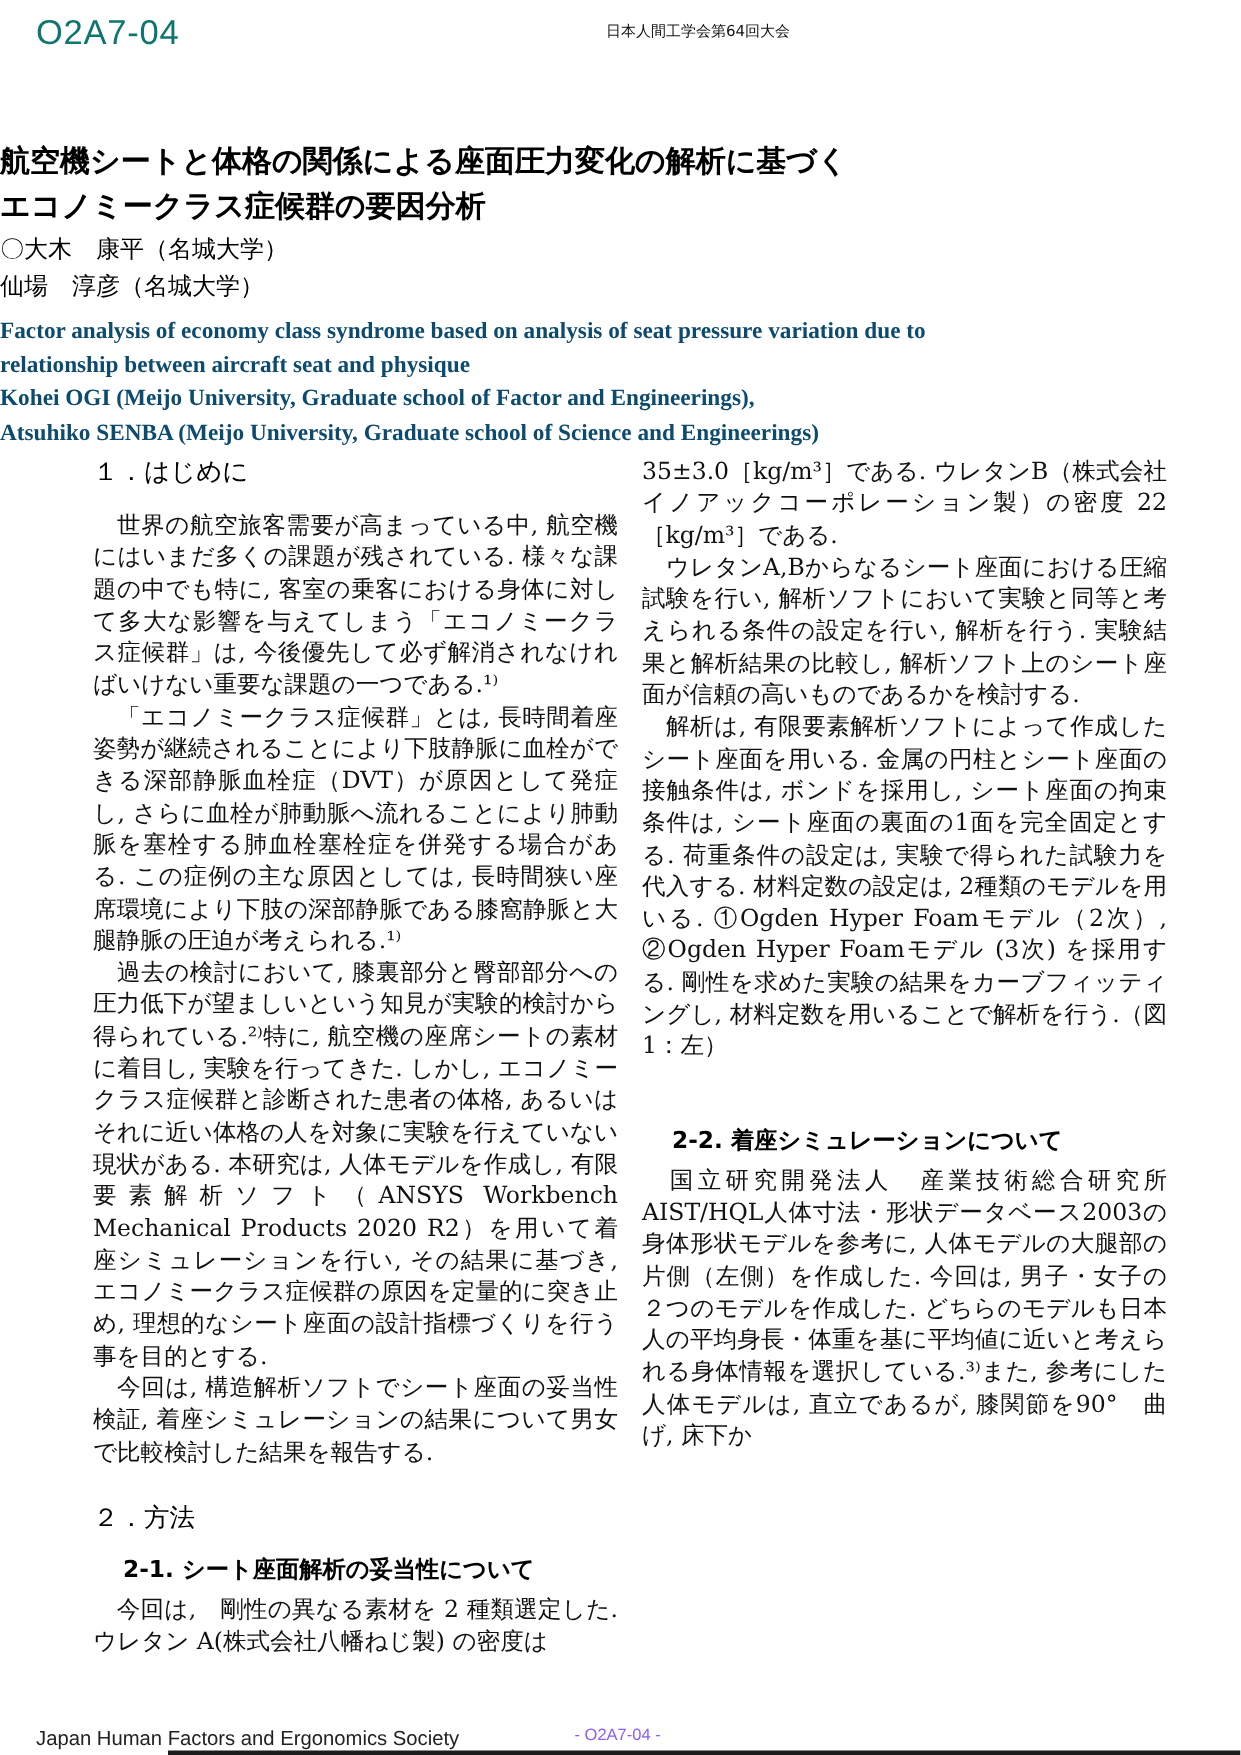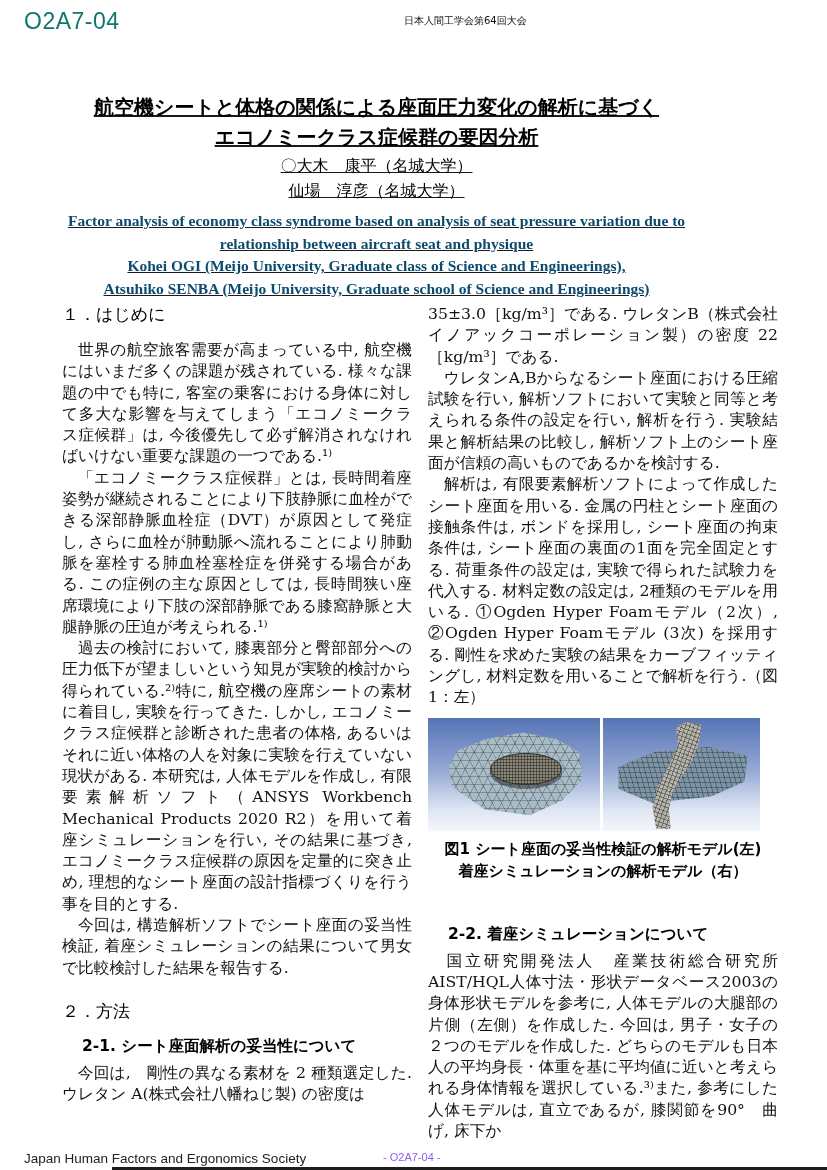--- a/index.html
+++ b/index.html
@@ -20,21 +20,21 @@
     font-family: "Liberation Sans", sans-serif;
     font-size: 23px; letter-spacing: 0.5px; color: #0f766e;
   }
   .conf-name {
     position: absolute; left: 404px; top: 8px;
     font-family: "DejaVu Sans", sans-serif;
     font-size: 10px; color: #111;
   }
 
   
-  .title-block { position: absolute; top: 92px; left: 0; width: 753px; text-align: center; text-decoration: underline; }
+  .title-block { position: absolute; top: 92px; left: 0; width: 753px; text-align: left; }
   .jp-title {
     font-family: "DejaVu Sans", sans-serif;
     font-weight: bold; font-size: 20px; line-height: 30px; color: #000;
   }
   .jp-author {
     font-family: "DejaVu Sans", sans-serif;
     font-size: 16px; line-height: 23px; color: #000; margin-top: 2px;
   }
   .en-title-block { margin-top: 8px; }
   .en-line {
@@ -147,21 +147,21 @@
 </div>
 
 <div class="title-block">
   <div class="jp-title">航空機シートと体格の関係による座面圧力変化の解析に基づく</div>
   <div class="jp-title">エコノミークラス症候群の要因分析</div>
   <div class="jp-author">〇大木　康平（名城大学）</div>
   <div class="jp-author">仙場　淳彦（名城大学）</div>
   <div class="en-title-block">
     <div class="en-line">Factor analysis of economy class syndrome based on analysis of seat pressure variation due to</div>
     <div class="en-line">relationship between aircraft seat and physique</div>
-    <div class="en-line">Kohei OGI (Meijo University, Graduate class of Science and Engineerings),</div>
+    <div class="en-line">Kohei OGI (Meijo University, Graduate school of Factor and Engineerings),</div>
     <div class="en-line">Atsuhiko SENBA (Meijo University, Graduate school of Science and Engineerings)</div>
   </div>
 </div>
 
 <div class="columns">
 
   <div class="col">
     <div class="sec-heading">１．はじめに</div>
     <p class="para">　世界の航空旅客需要が高まっている中, 航空機にはいまだ多くの課題が残されている. 様々な課題の中でも特に, 客室の乗客における身体に対して多大な影響を与えてしまう「エコノミークラス症候群」は, 今後優先して必ず解消されなければいけない重要な課題の一つである.¹⁾</p>
     <p class="para">　「エコノミークラス症候群」とは, 長時間着座姿勢が継続されることにより下肢静脈に血栓ができる深部静脈血栓症（DVT）が原因として発症し, さらに血栓が肺動脈へ流れることにより肺動脈を塞栓する肺血栓塞栓症を併発する場合がある. この症例の主な原因としては, 長時間狭い座席環境により下肢の深部静脈である膝窩静脈と大腿静脈の圧迫が考えられる.¹⁾</p>
@@ -170,36 +170,20 @@
     <div class="sec-heading later">２．方法</div>
     <div class="sub-heading">2-1. シート座面解析の妥当性について</div>
     <p class="para">　今回は,　剛性の異なる素材を 2 種類選定した. ウレタン A(株式会社八幡ねじ製) の密度は</p>
   </div>
 
   <div class="col">
     <p class="para">35±3.0［kg/m³］である. ウレタンB（株式会社イノアックコーポレーション製）の密度 22［kg/m³］である.</p>
     <p class="para">　ウレタンA,Bからなるシート座面における圧縮試験を行い, 解析ソフトにおいて実験と同等と考えられる条件の設定を行い, 解析を行う. 実験結果と解析結果の比較し, 解析ソフト上のシート座面が信頼の高いものであるかを検討する.</p>
     <p class="para">　解析は, 有限要素解析ソフトによって作成したシート座面を用いる. 金属の円柱とシート座面の接触条件は, ボンドを採用し, シート座面の拘束条件は, シート座面の裏面の1面を完全固定とする. 荷重条件の設定は, 実験で得られた試験力を代入する. 材料定数の設定は, 2種類のモデルを用いる. ①Ogden Hyper Foamモデル（2次）, ②Ogden Hyper Foamモデル (3次) を採用する.  剛性を求めた実験の結果をカーブフィッティングし, 材料定数を用いることで解析を行う.（図1：左）</p>
 
-    <div class="figure-wrap">
-      <div class="fig-panels">
-        <div class="fig-panel">
-          <div class="mesh-slab slab-left"></div>
-          <div class="disc"></div>
-        </div>
-        <div class="fig-panel right-panel">
-          <div class="mesh-slab slab-right"></div>
-          <div class="thigh"></div>
-        </div>
-      </div>
-      <div class="fig-caption">
-        <div>図1 シート座面の妥当性検証の解析モデル(左)</div>
-        <div>着座シミュレーションの解析モデル（右）</div>
-      </div>
-    </div>
 
     <div class="spacer-30"></div>
     <div class="sub-heading">2-2. 着座シミュレーションについて</div>
     <p class="para">　国立研究開発法人　産業技術総合研究所AIST/HQL人体寸法・形状データベース2003の身体形状モデルを参考に, 人体モデルの大腿部の片側（左側）を作成した. 今回は, 男子・女子の２つのモデルを作成した. どちらのモデルも日本人の平均身長・体重を基に平均値に近いと考えられる身体情報を選択している.³⁾また, 参考にした人体モデルは, 直立であるが, 膝関節を90°　曲げ, 床下か</p>
   </div>
 </div>
 
 <div class="page-footer">
   <div class="footer-society">Japan Human Factors and Ergonomics Society</div>
   <div class="footer-pageid">- O2A7-04 -</div>

